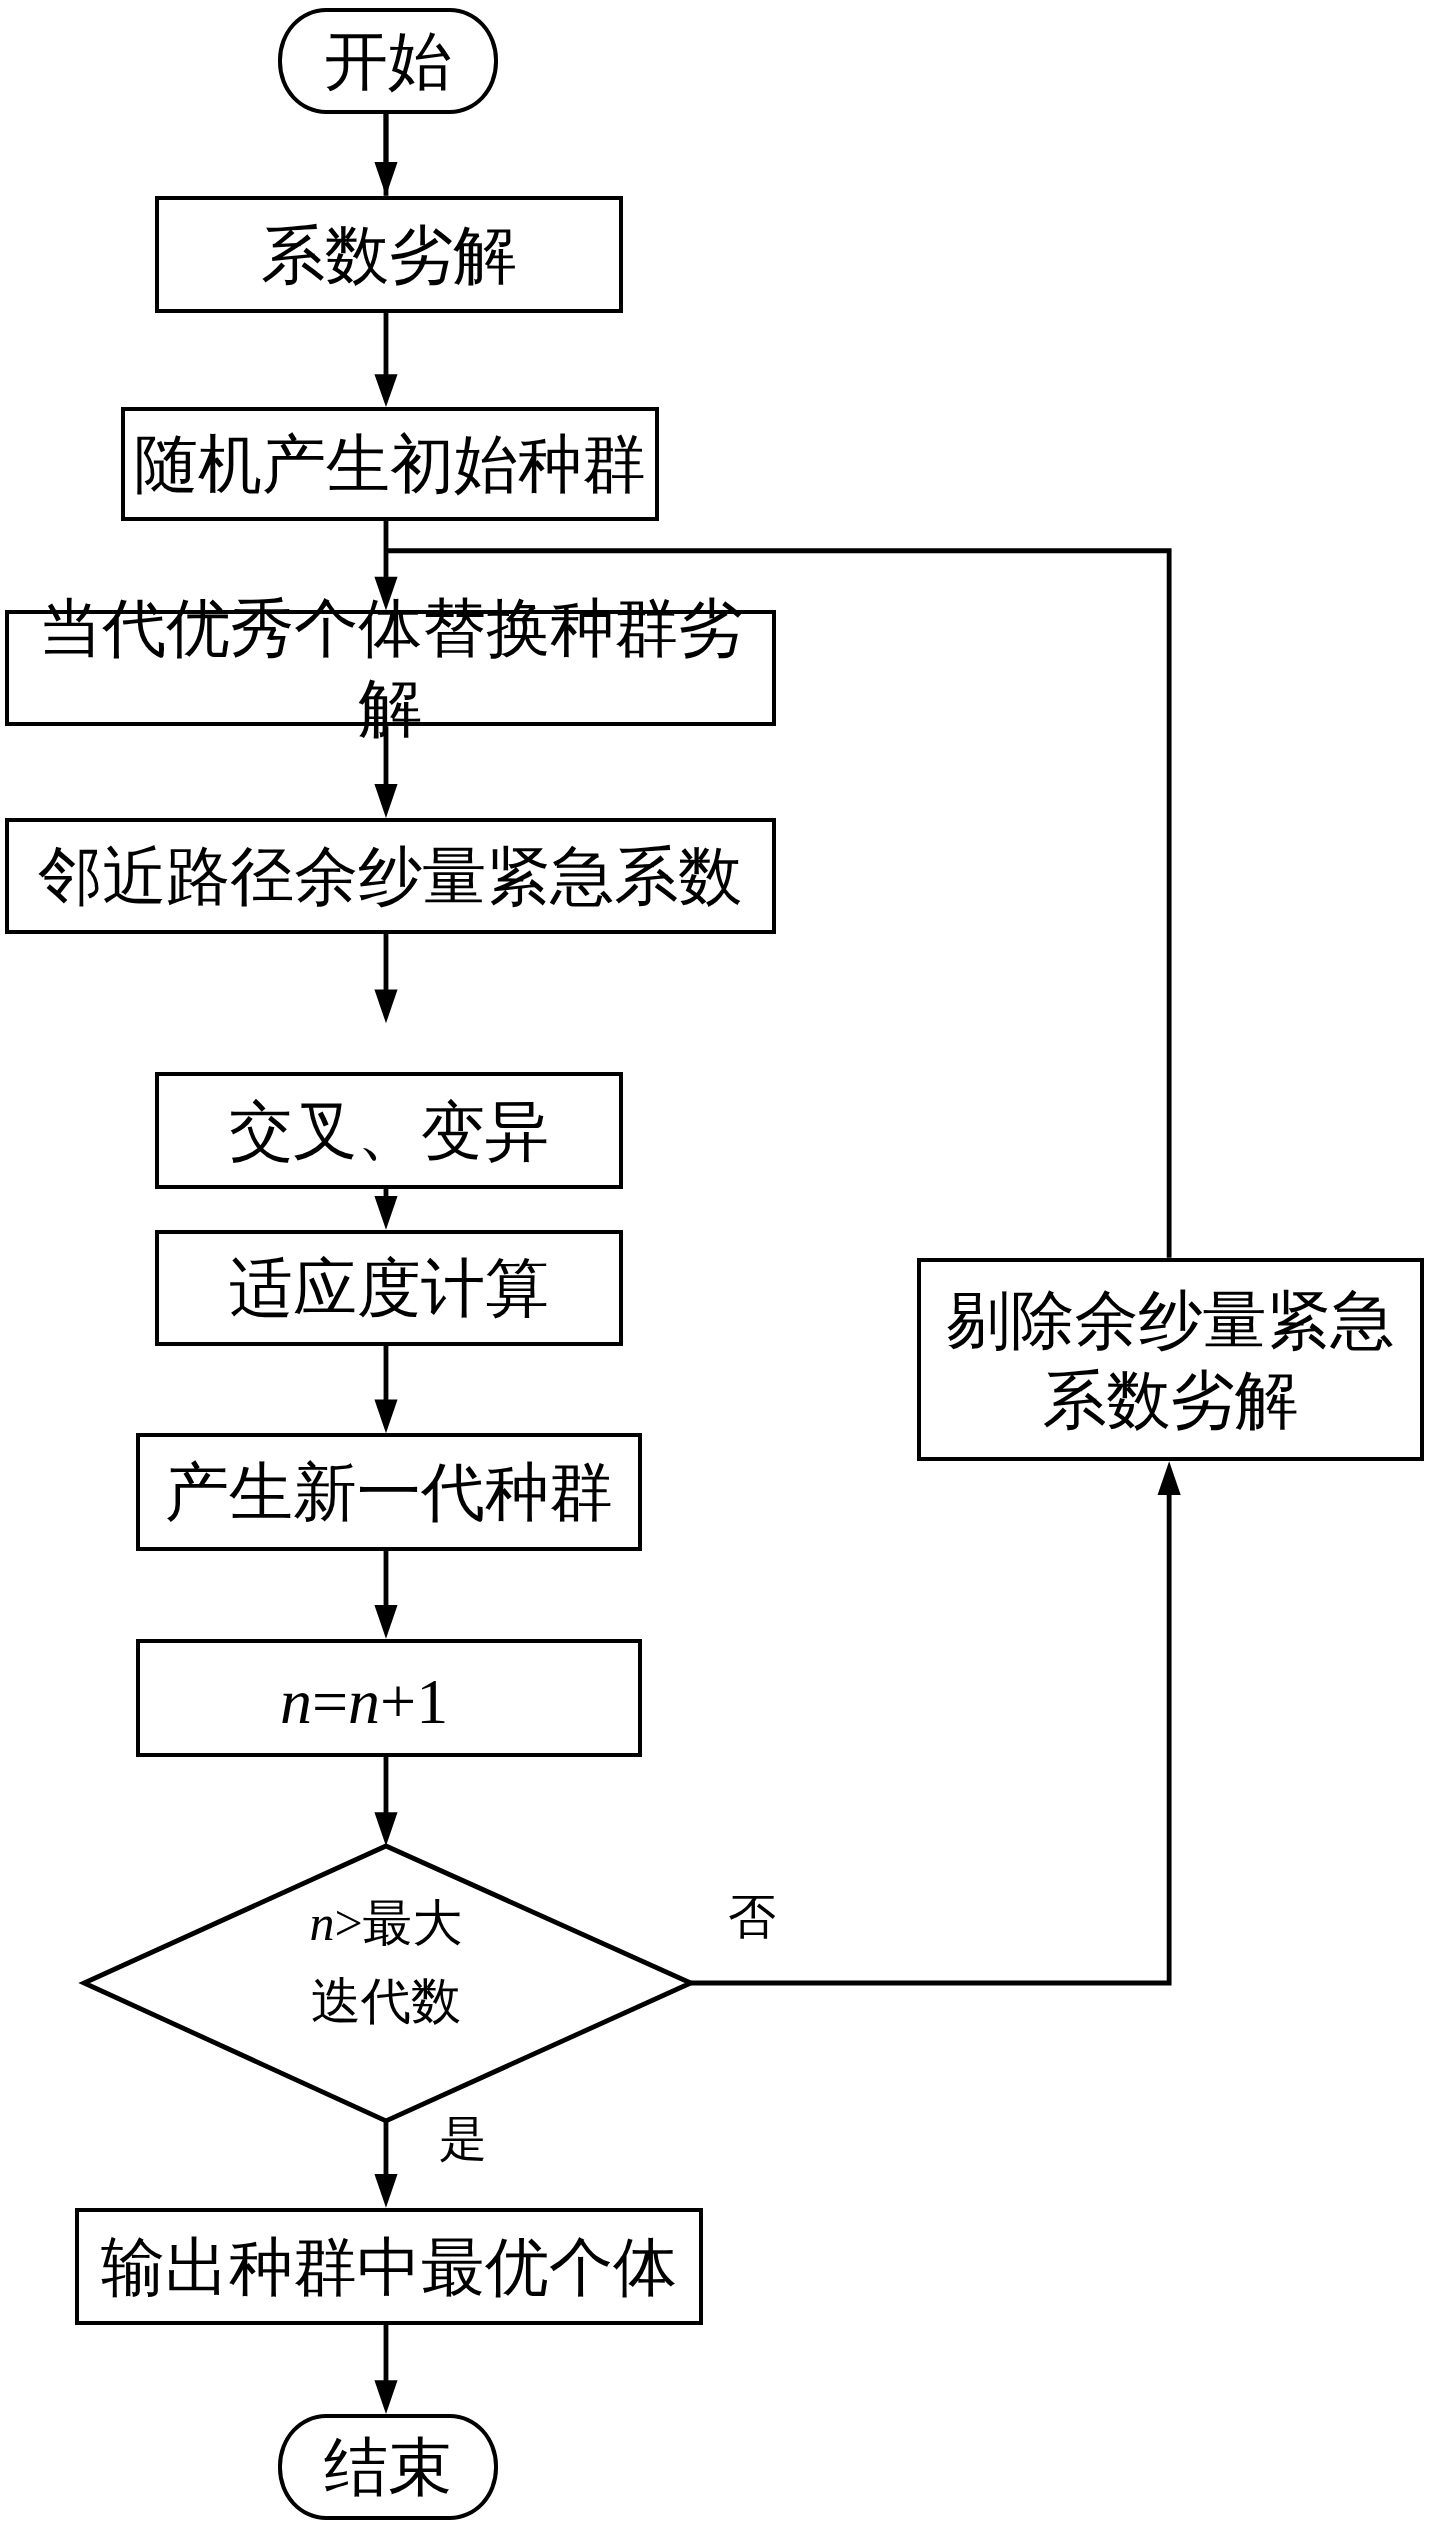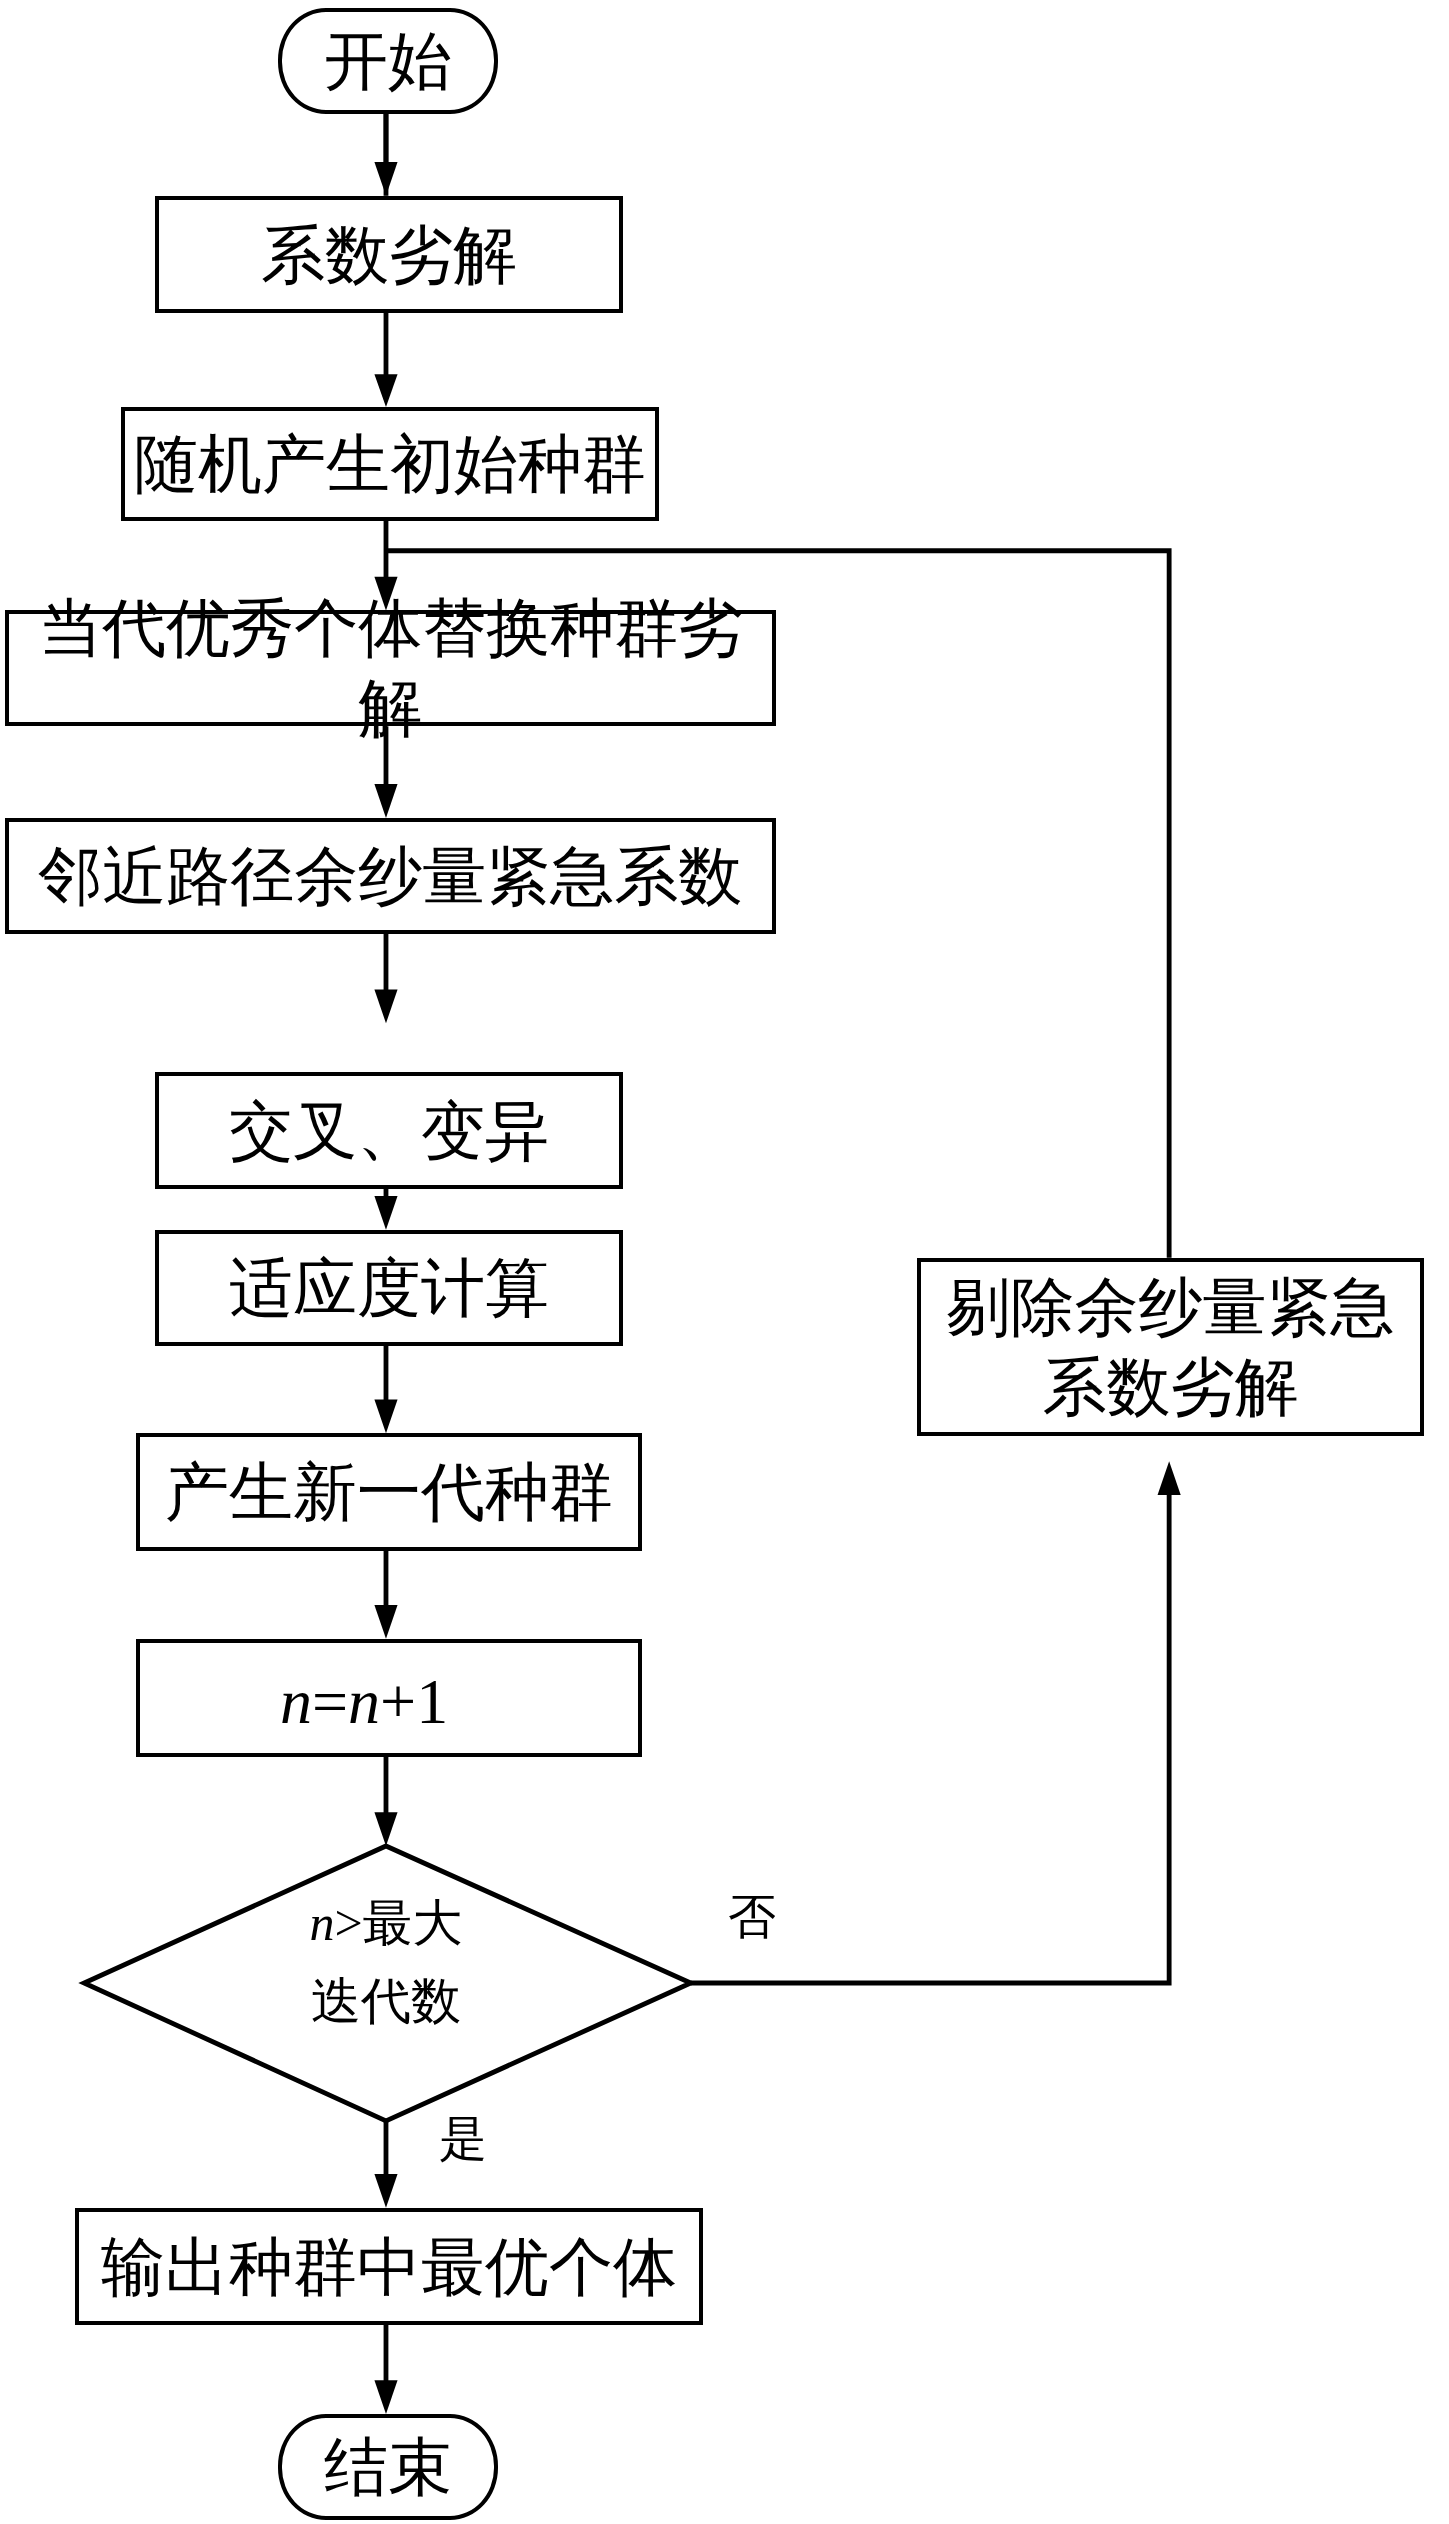--- a/index.html
+++ b/index.html
@@ -104,21 +104,21 @@
   <div>
     <i class="var">n</i><span class="math">&gt;</span><span>最大</span>
   </div>
   <div>迭代数</div>
 </div>
 
 <div class="label" style="left:728px;top:1885px;">否</div>
 
 <div class="label" style="left:439px;top:2107px;">是</div>
 
-<div class="node" style="left:917px;top:1258px;width:507px;height:178px;flex-direction:column;">
+<div class="node" style="left:917px;top:1258px;width:507px;height:203px;flex-direction:column;">
   <span>剔除余纱量紧急</span>
   <span>系数劣解</span>
 </div>
 
 <div class="node" style="left:75px;top:2208px;width:628px;height:117px;">
   <span>输出种群中最优个体</span>
 </div>
 
 <div class="node terminal" style="left:278px;top:2414px;width:220px;height:106px;">
   <span>结束</span>

